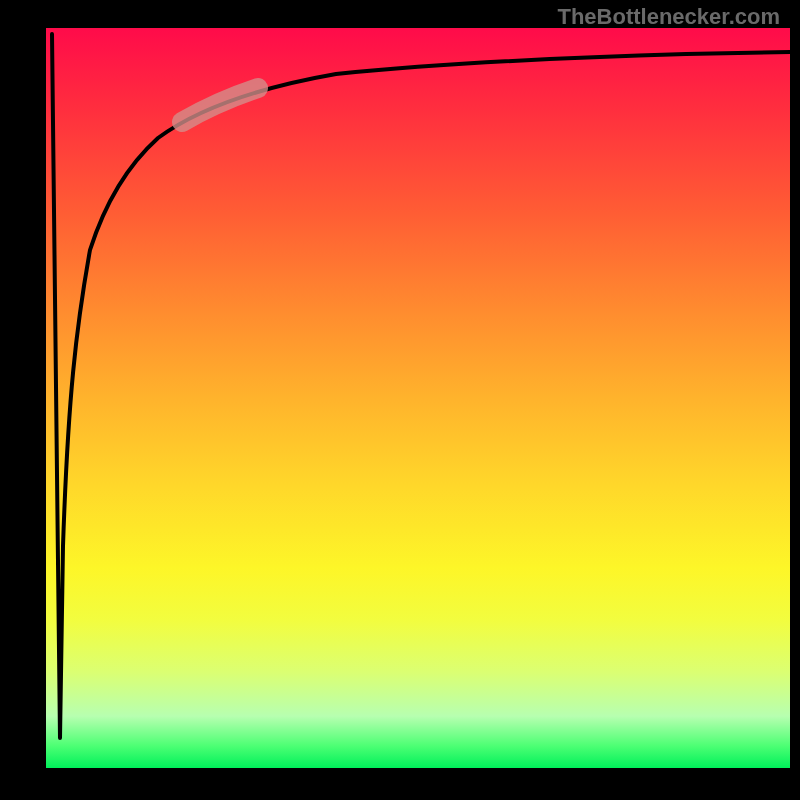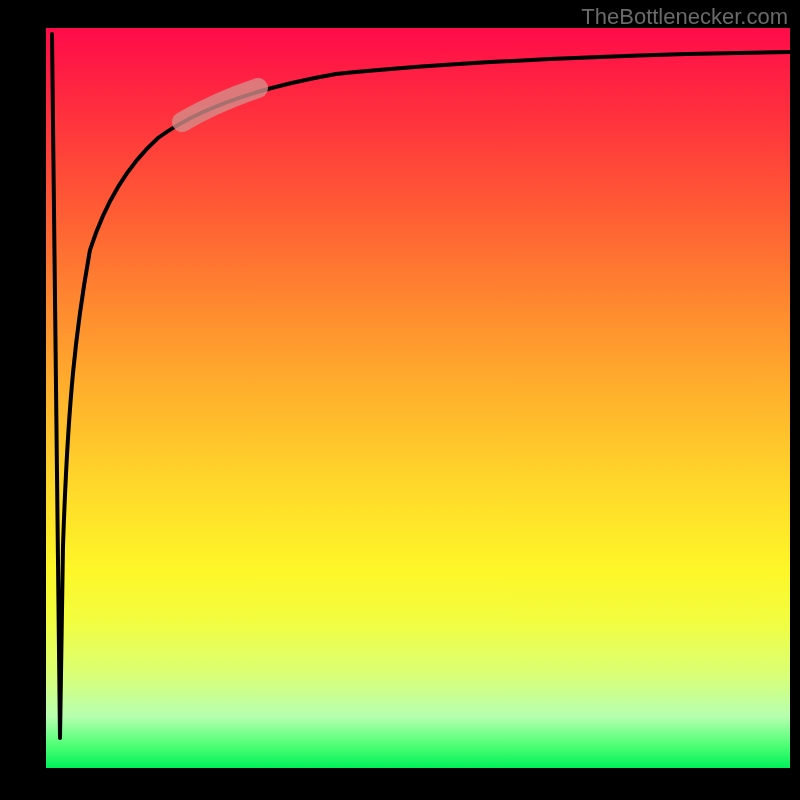--- a/index.html
+++ b/index.html
@@ -7,24 +7,24 @@
     padding: 0;
     background: #ffffff;
     width: 800px;
     height: 800px;
     position: relative;
     font-family: Arial, Helvetica, sans-serif;
   }
   .watermark {
     position: absolute;
     top: 4px;
-    right: 12px;
+    right: 20px;
     font-size: 22px;
     color: #6a6a6a;
-    font-weight: 400;
+    font-weight: 700;
     z-index: 10;
   }
   .frame {
     position: absolute;
     left: 0;
     top: 0;
     width: 800px;
     height: 800px;
     background: #000000;
   }

